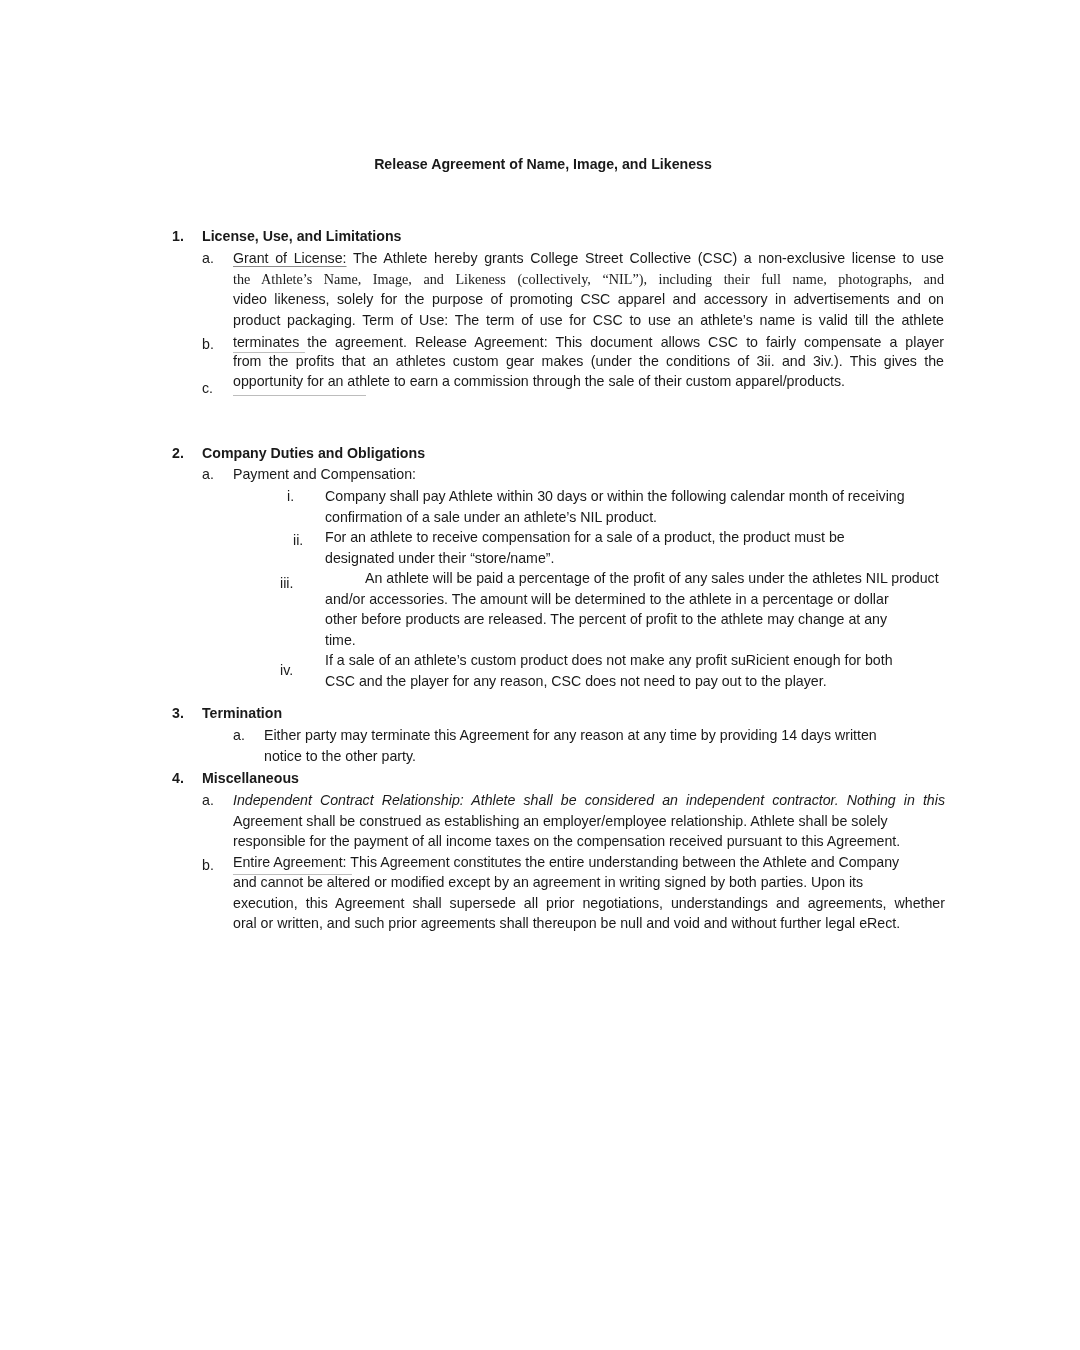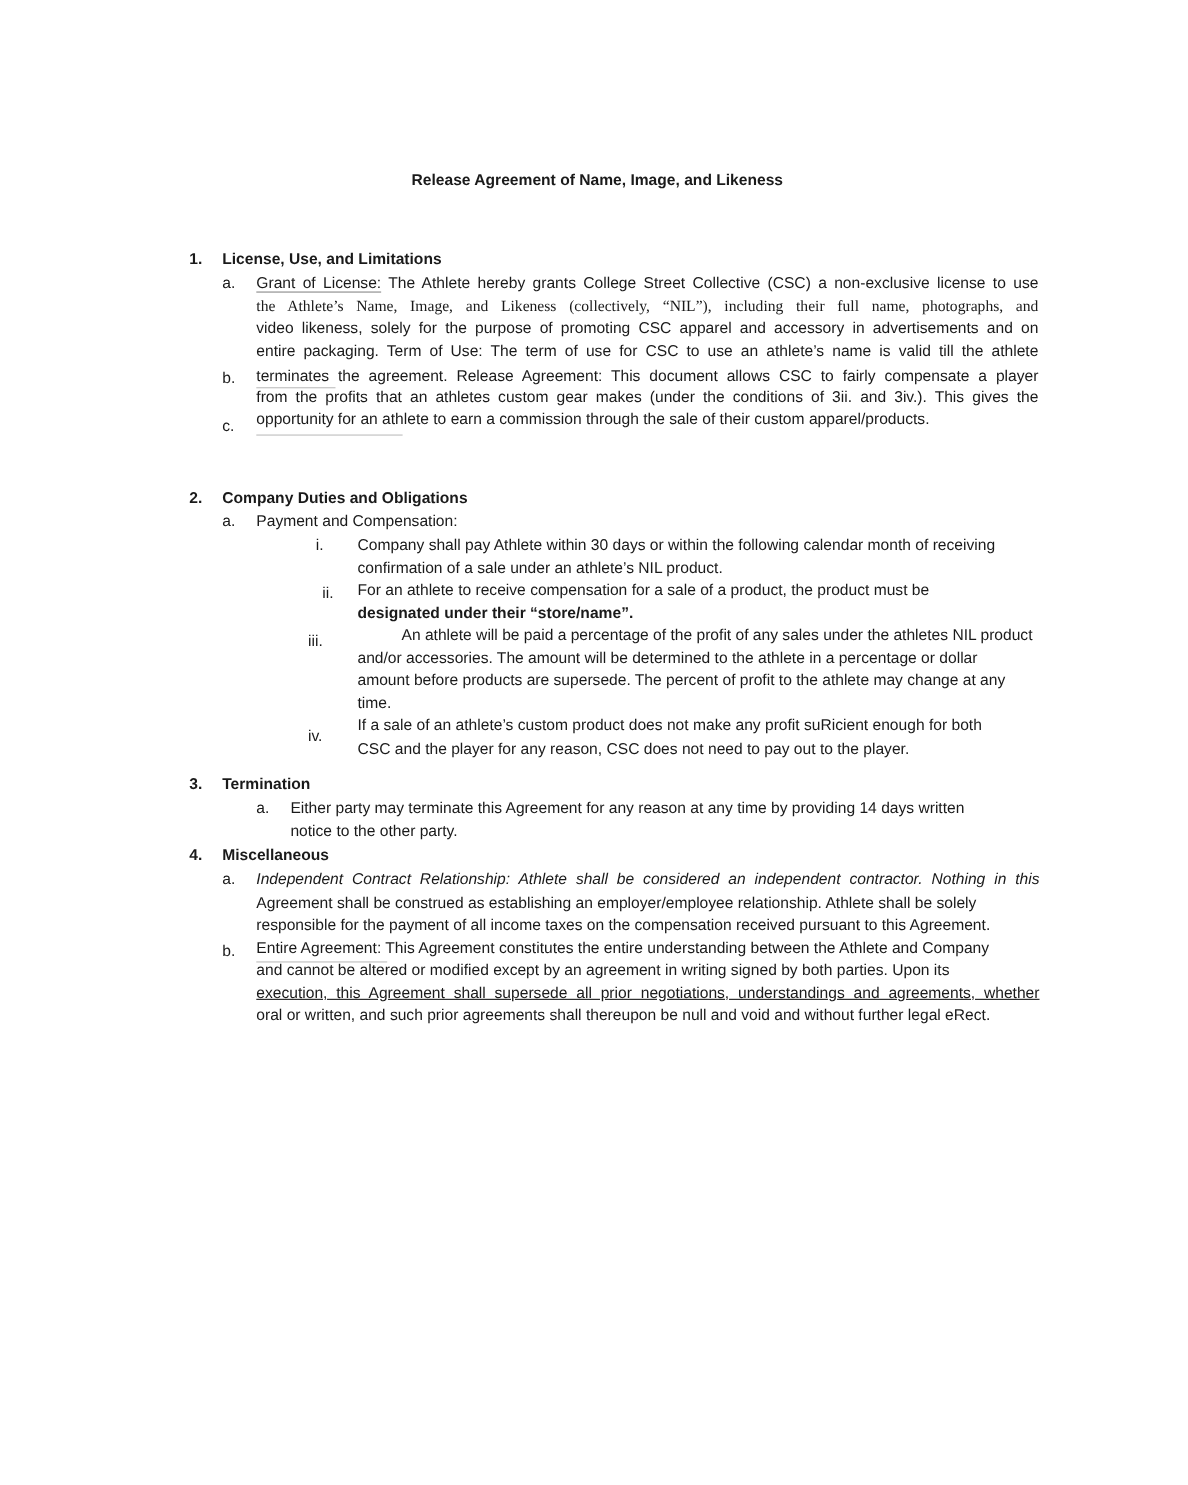--- a/index.html
+++ b/index.html
@@ -26,45 +26,45 @@
   <div class="abs h" style="left:172px; top:228px;">1.</div>
   <div class="abs h" style="left:202px; top:228px;">License, Use, and Limitations</div>
 
   <div class="abs" style="left:202px; top:250px;">a.</div>
   <div class="abs" style="left:202px; top:336px;">b.</div>
   <div class="abs" style="left:202px; top:380px;">c.</div>
 
   <div class="abs line just" style="left:233px; top:248px; width:711px;"><span class="u">Grant of License:</span><span> The Athlete hereby grants College Street Collective (CSC) a non-exclusive license to use</span></div>
   <div class="abs line just" style="left:233px; top:268.5px; width:711px;font-family:Liberation Serif, serif;">the Athlete’s Name, Image, and Likeness (collectively, “NIL”), including their full name, photographs, and</div>
   <div class="abs line just" style="left:233px; top:289px; width:711px;">video likeness, solely for the purpose of promoting CSC apparel and accessory in advertisements and on</div>
-  <div class="abs line just" style="left:233px; top:309.5px; width:711px;">entire packaging. Term of Use: The term of use for CSC to use an athlete’s name is valid till the athlete</div>
+  <div class="abs line just" style="left:233px; top:309.5px; width:711px;">product packaging. Term of Use: The term of use for CSC to use an athlete’s name is valid till the athlete</div>
   <div class="abs line just" style="left:233px; top:332px; width:711px;">terminates the agreement. Release Agreement: This document allows CSC to fairly compensate a player</div>
   <div class="rule" style="left:233px; top:352px; width:72px;"></div>
   <div class="abs line just" style="left:233px; top:350.5px; width:711px;">from the profits that an athletes custom gear makes (under the conditions of 3ii. and 3iv.). This gives the</div>
   <div class="abs line" style="left:233px; top:371px;">opportunity for an athlete to earn a commission through the sale of their custom apparel/products.</div>
   <div class="rule" style="left:233px; top:395px; width:133px;"></div>
 
   <div class="abs h" style="left:172px; top:445px;">2.</div>
   <div class="abs h" style="left:202px; top:445px;">Company Duties and Obligations</div>
 
   <div class="abs" style="left:202px; top:466px;">a.</div>
   <div class="abs" style="left:233px; top:466px;">Payment and Compensation:</div>
 
   <div class="abs" style="left:287px; top:488px;">i.</div>
   <div class="abs line" style="left:325px; top:486px;">Company shall pay Athlete within 30 days or within the following calendar month of receiving</div>
   <div class="abs line" style="left:325px; top:506.5px;">confirmation of a sale under an athlete’s NIL product.</div>
 
   <div class="abs" style="left:293px; top:532px;">ii.</div>
   <div class="abs line" style="left:325px; top:527px;">For an athlete to receive compensation for a sale of a product, the product must be</div>
-  <div class="abs line" style="left:325px; top:547.5px;font-weight:bold;">designated under their “store/name”.</div>
+  <div class="abs line" style="left:325px; top:547.5px;">designated under their “store/name”.</div>
 
   <div class="abs" style="left:280px; top:575px;">iii.</div>
   <div class="abs line" style="left:325px; top:568px;margin-left:40px;">An athlete will be paid a percentage of the profit of any sales under the athletes NIL product</div>
   <div class="abs line" style="left:325px; top:588.5px;">and/or accessories. The amount will be determined to the athlete in a percentage or dollar</div>
-  <div class="abs line" style="left:325px; top:609px;">amount before products are supersede. The percent of profit to the athlete may change at any</div>
+  <div class="abs line" style="left:325px; top:609px;">other before products are released. The percent of profit to the athlete may change at any</div>
   <div class="abs line" style="left:325px; top:629.5px;">time.</div>
 
   <div class="abs" style="left:280px; top:662px;">iv.</div>
   <div class="abs line" style="left:325px; top:650px;">If a sale of an athlete’s custom product does not make any profit suRicient enough for both</div>
   <div class="abs line" style="left:325px; top:670.5px;">CSC and the player for any reason, CSC does not need to pay out to the player.</div>
 
   <div class="abs h" style="left:172px; top:705px;">3.</div>
   <div class="abs h" style="left:202px; top:705px;">Termination</div>
   <div class="abs" style="left:233px; top:727px;">a.</div>
   <div class="abs line" style="left:264px; top:725px;">Either party may terminate this Agreement for any reason at any time by providing 14 days written</div>
@@ -75,16 +75,16 @@
 
   <div class="abs" style="left:202px; top:792px;">a.</div>
   <div class="abs line just" style="left:233px; top:790px; width:712px;font-style:italic;">Independent Contract Relationship: Athlete shall be considered an independent contractor. Nothing in this</div>
   <div class="abs line" style="left:233px; top:810.5px;">Agreement shall be construed as establishing an employer/employee relationship. Athlete shall be solely</div>
   <div class="abs line" style="left:233px; top:831px;">responsible for the payment of all income taxes on the compensation received pursuant to this Agreement.</div>
 
   <div class="abs" style="left:202px; top:857px;">b.</div>
   <div class="abs line" style="left:233px; top:851.5px;"><span>Entire Agreement:</span><span> This Agreement constitutes the entire understanding between the Athlete and Company</span></div>
   <div class="rule" style="left:233px; top:874px; width:119px;"></div>
   <div class="abs line" style="left:233px; top:872px;">and cannot be altered or modified except by an agreement in writing signed by both parties. Upon its</div>
-  <div class="abs line just" style="left:233px; top:892.5px; width:712px;text-decoration:underline;">execution, this Agreement shall supersede all prior negotiations, understandings and agreements, whether</div>
+  <div class="abs line just" style="left:233px; top:892.5px; width:712px;">execution, this Agreement shall supersede all prior negotiations, understandings and agreements, whether</div>
   <div class="abs line" style="left:233px; top:913px;">oral or written, and such prior agreements shall thereupon be null and void and without further legal eRect.</div>
 
 </div>
 
 </body></html>

